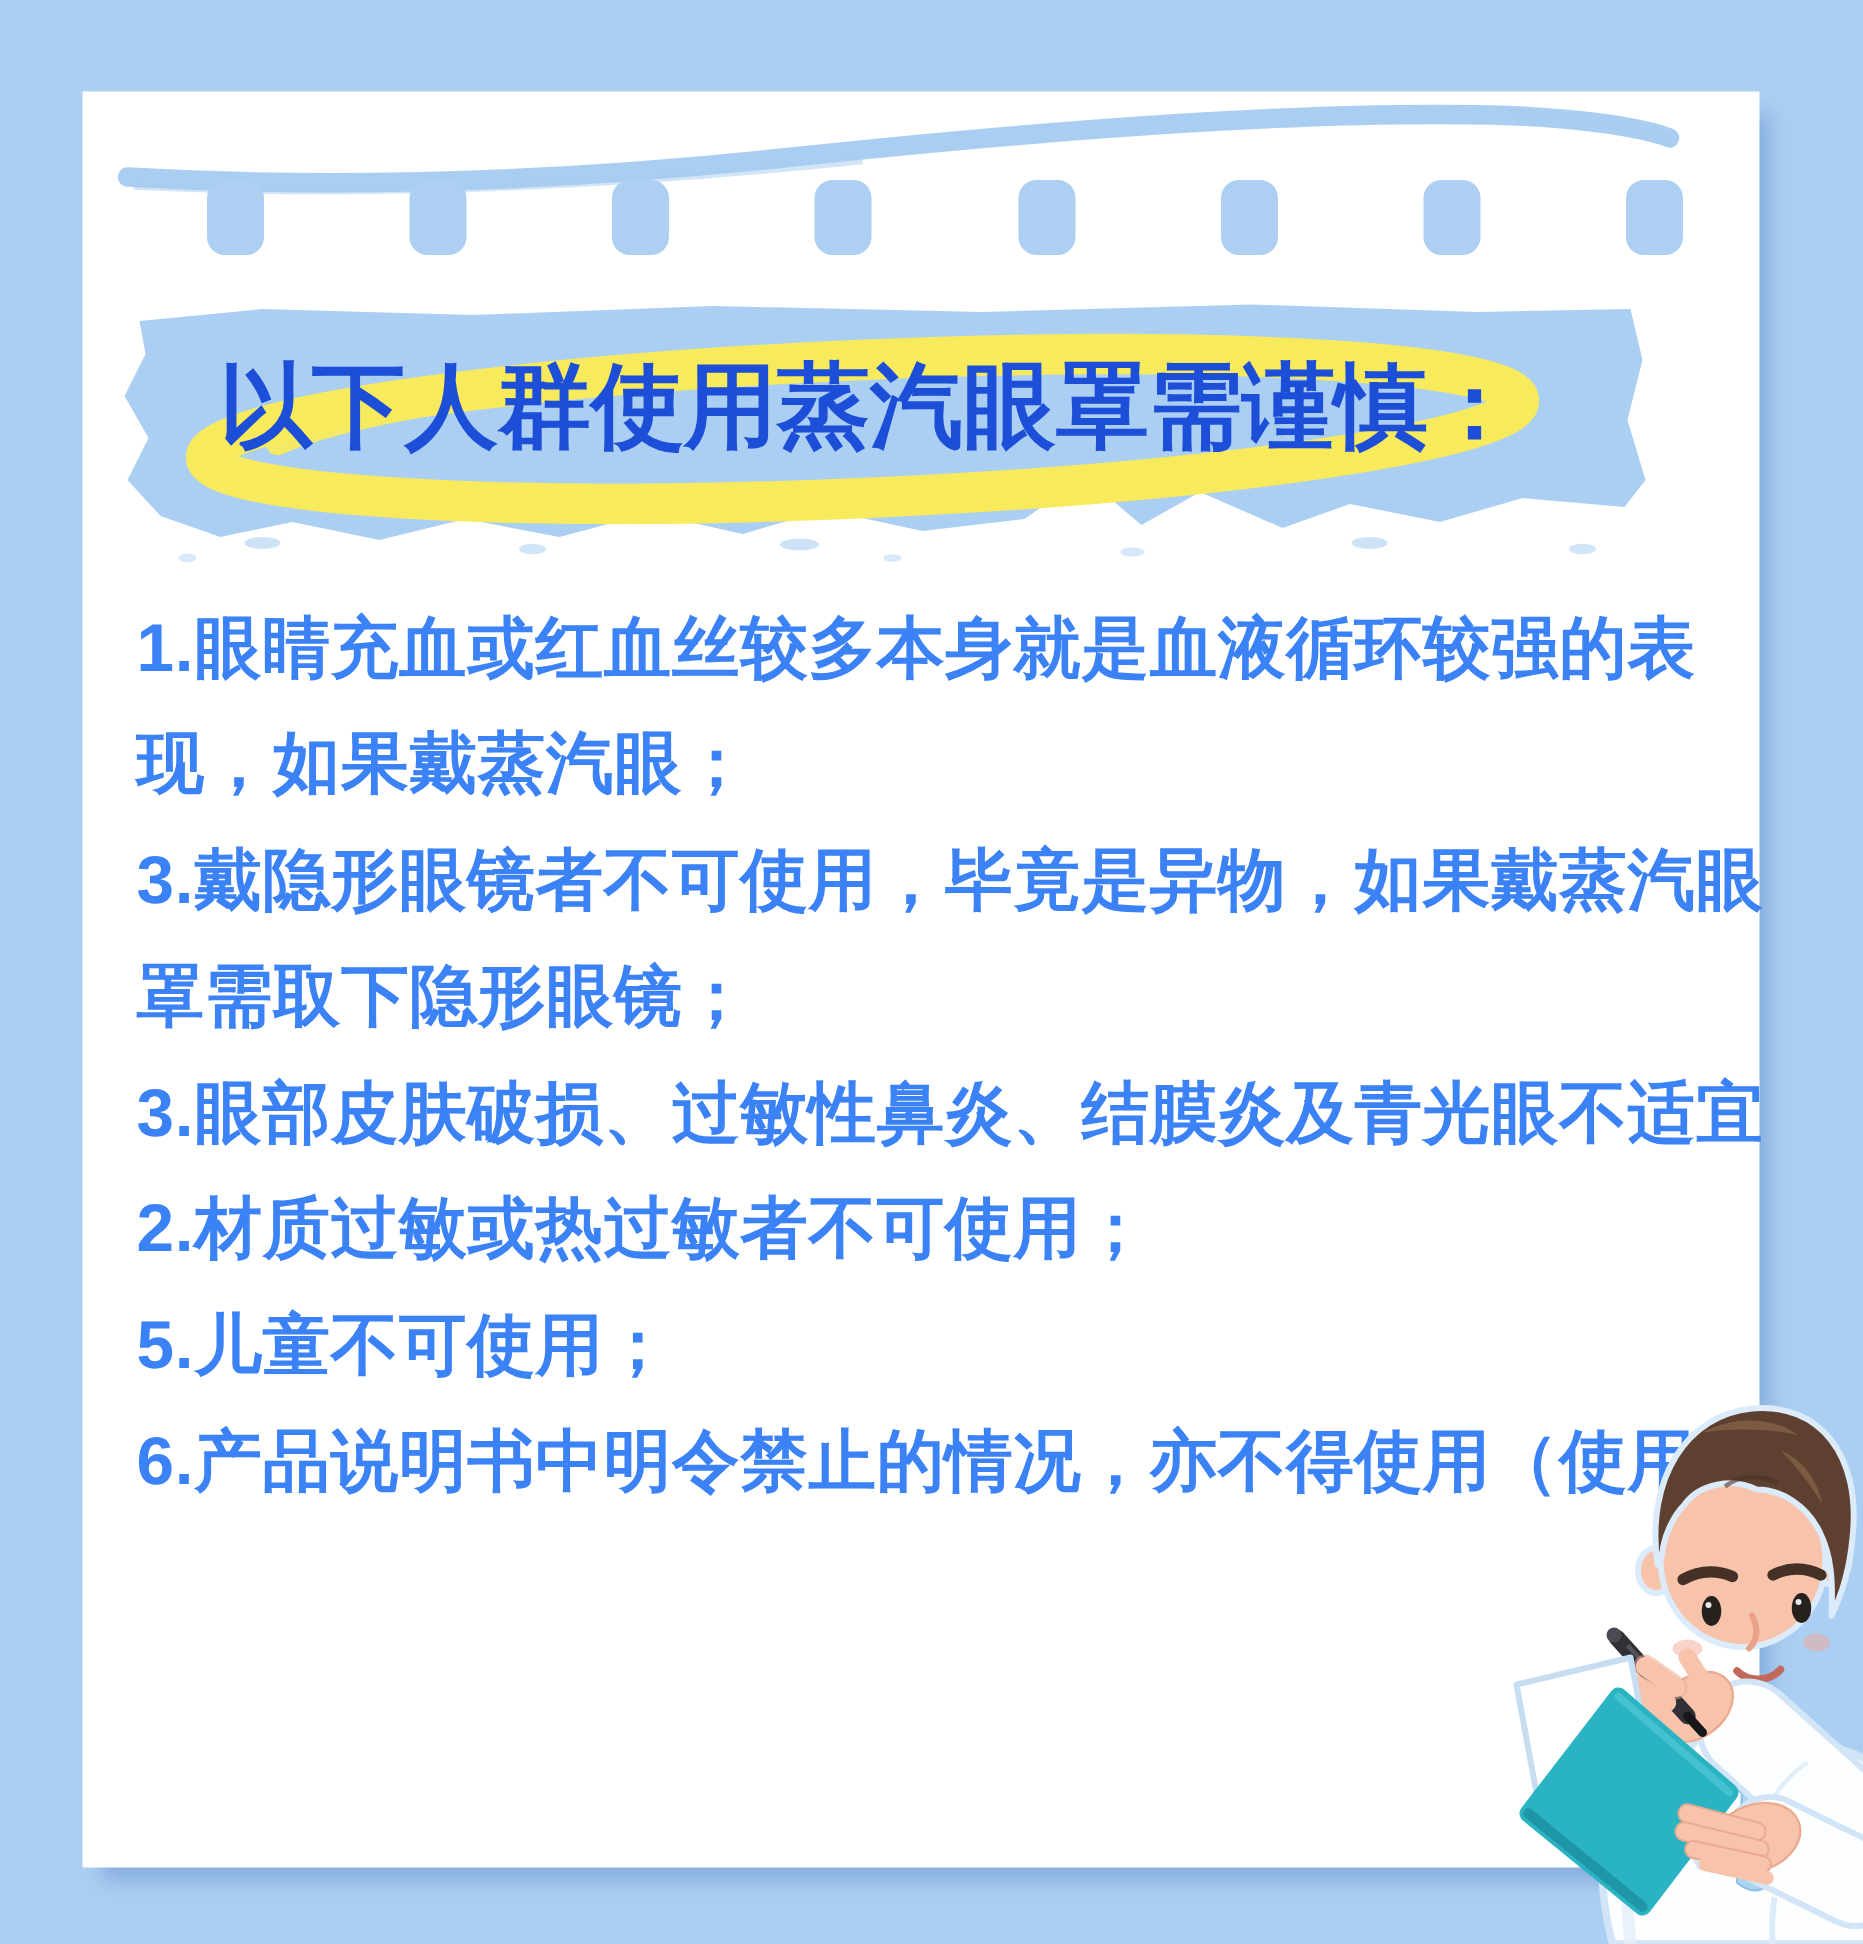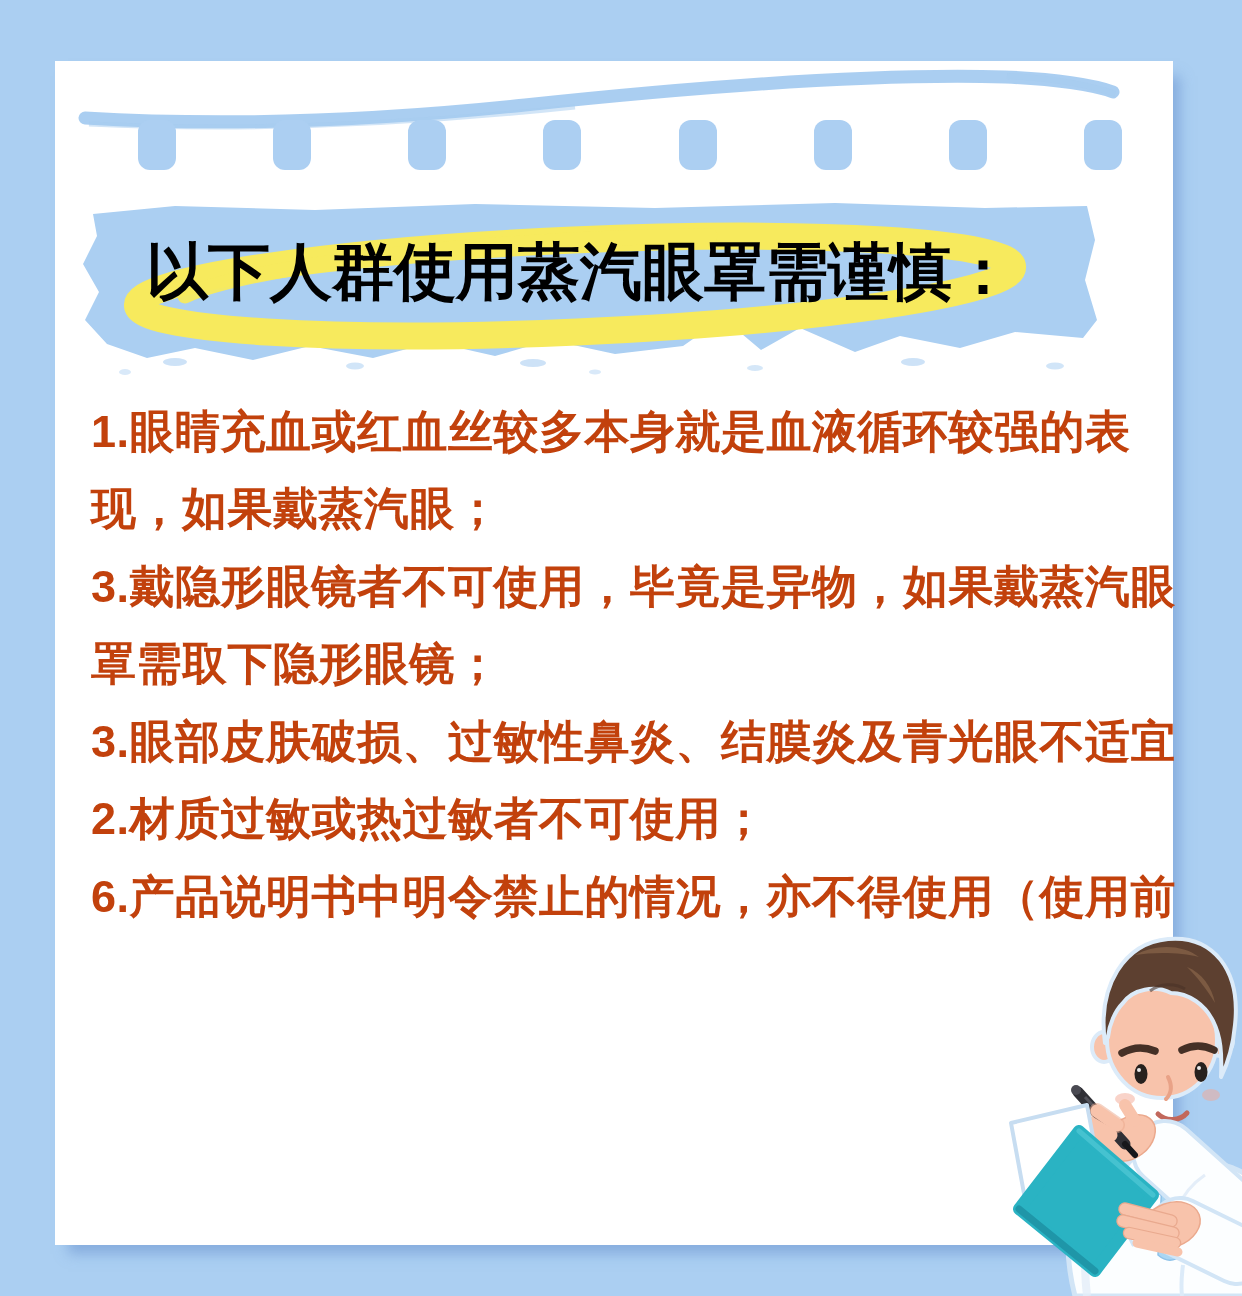--- a/index.html
+++ b/index.html
@@ -24,26 +24,26 @@
   }
   .film-strip .hole {
     width:38px; height:50px; border-radius:12px;
     background:#accff2;
   }
   .banner { position:absolute; left:0; top:139px; width:1118px; height:200px; }
   .banner svg { position:absolute; left:0; top:0; }
   .page-title {
     position:absolute; top:36px; left:0; width:100%;
     text-align:center; transform:translateX(-34px);
-    font-size:62px; line-height:72px; font-weight:900; color:#000000;
+    font-size:62px; line-height:72px; font-weight:900; color:#1d4ed8;
     white-space:nowrap;
   }
   .body-text {
     position:absolute; left:36px; top:332px; width:1060px;
-    color:#c2410c;
+    color:#3b82f6;
   }
   .body-text .line {
     height:77.5px; display:flex; align-items:center;
     font-size:45px; font-weight:700; letter-spacing:0.5px;
     white-space:nowrap;
   }
   .doctor { position:absolute; left:975px; top:925px; z-index:5; }
 </style>
 </head>
 <body>
@@ -90,20 +90,21 @@
     <h1 class="page-title">以下人群使用蒸汽眼罩需谨慎：</h1>
   </div>
 
   <div class="body-text">
     <div class="line">1.眼睛充血或红血丝较多本身就是血液循环较强的表</div>
     <div class="line">现，如果戴蒸汽眼；</div>
     <div class="line">3.戴隐形眼镜者不可使用，毕竟是异物，如果戴蒸汽眼</div>
     <div class="line">罩需取下隐形眼镜；</div>
     <div class="line">3.眼部皮肤破损、过敏性鼻炎、结膜炎及青光眼不适宜</div>
     <div class="line">2.材质过敏或热过敏者不可使用；</div>
+    <div class="line">5.儿童不可使用；</div>
     <div class="line">6.产品说明书中明令禁止的情况，亦不得使用（使用前</div>
   </div>
 </div>
 
 <svg class="doctor" width="290" height="371" viewBox="0 0 290 371">
 
   <g>
     <ellipse cx="129" cy="122" rx="12" ry="15" fill="#f8c3ab" stroke="#dcebf9" stroke-width="4"></ellipse>
     <ellipse cx="245" cy="115" rx="13" ry="16" fill="#f8c3ab" stroke="#dcebf9" stroke-width="4"></ellipse>
     <ellipse cx="187" cy="115" rx="55" ry="58" fill="#f8c3ab" stroke="#dcebf9" stroke-width="4"></ellipse>

